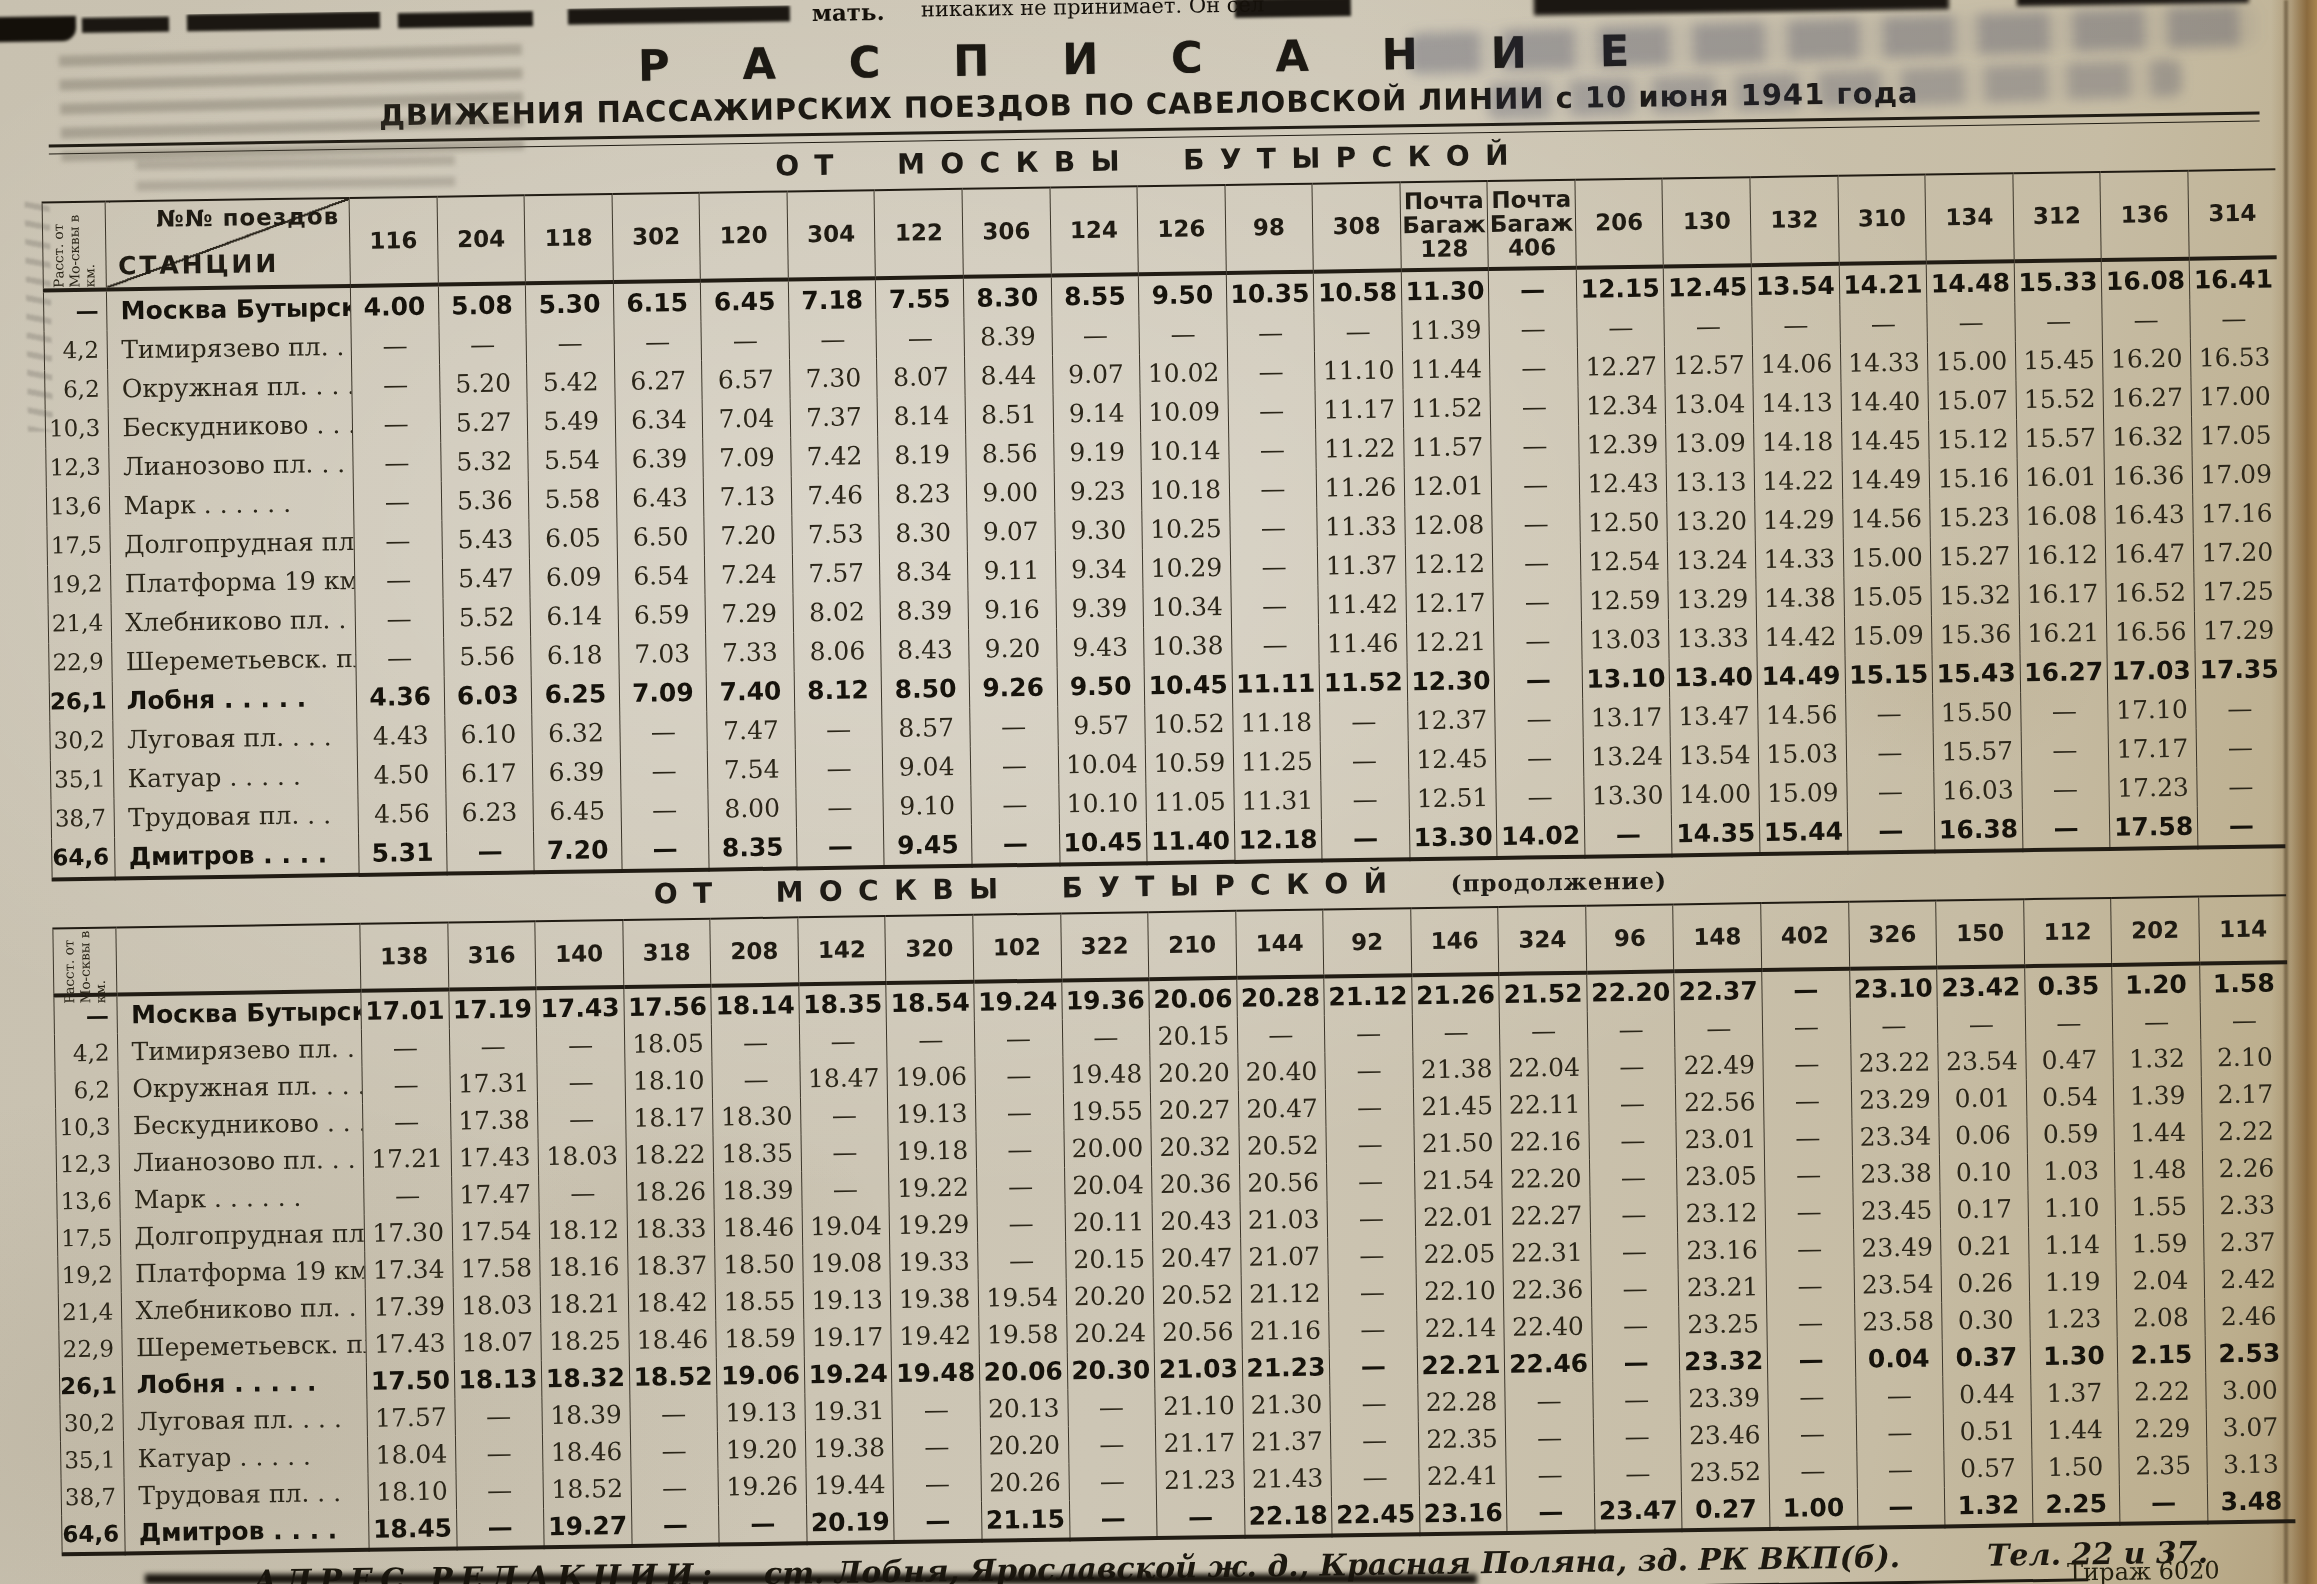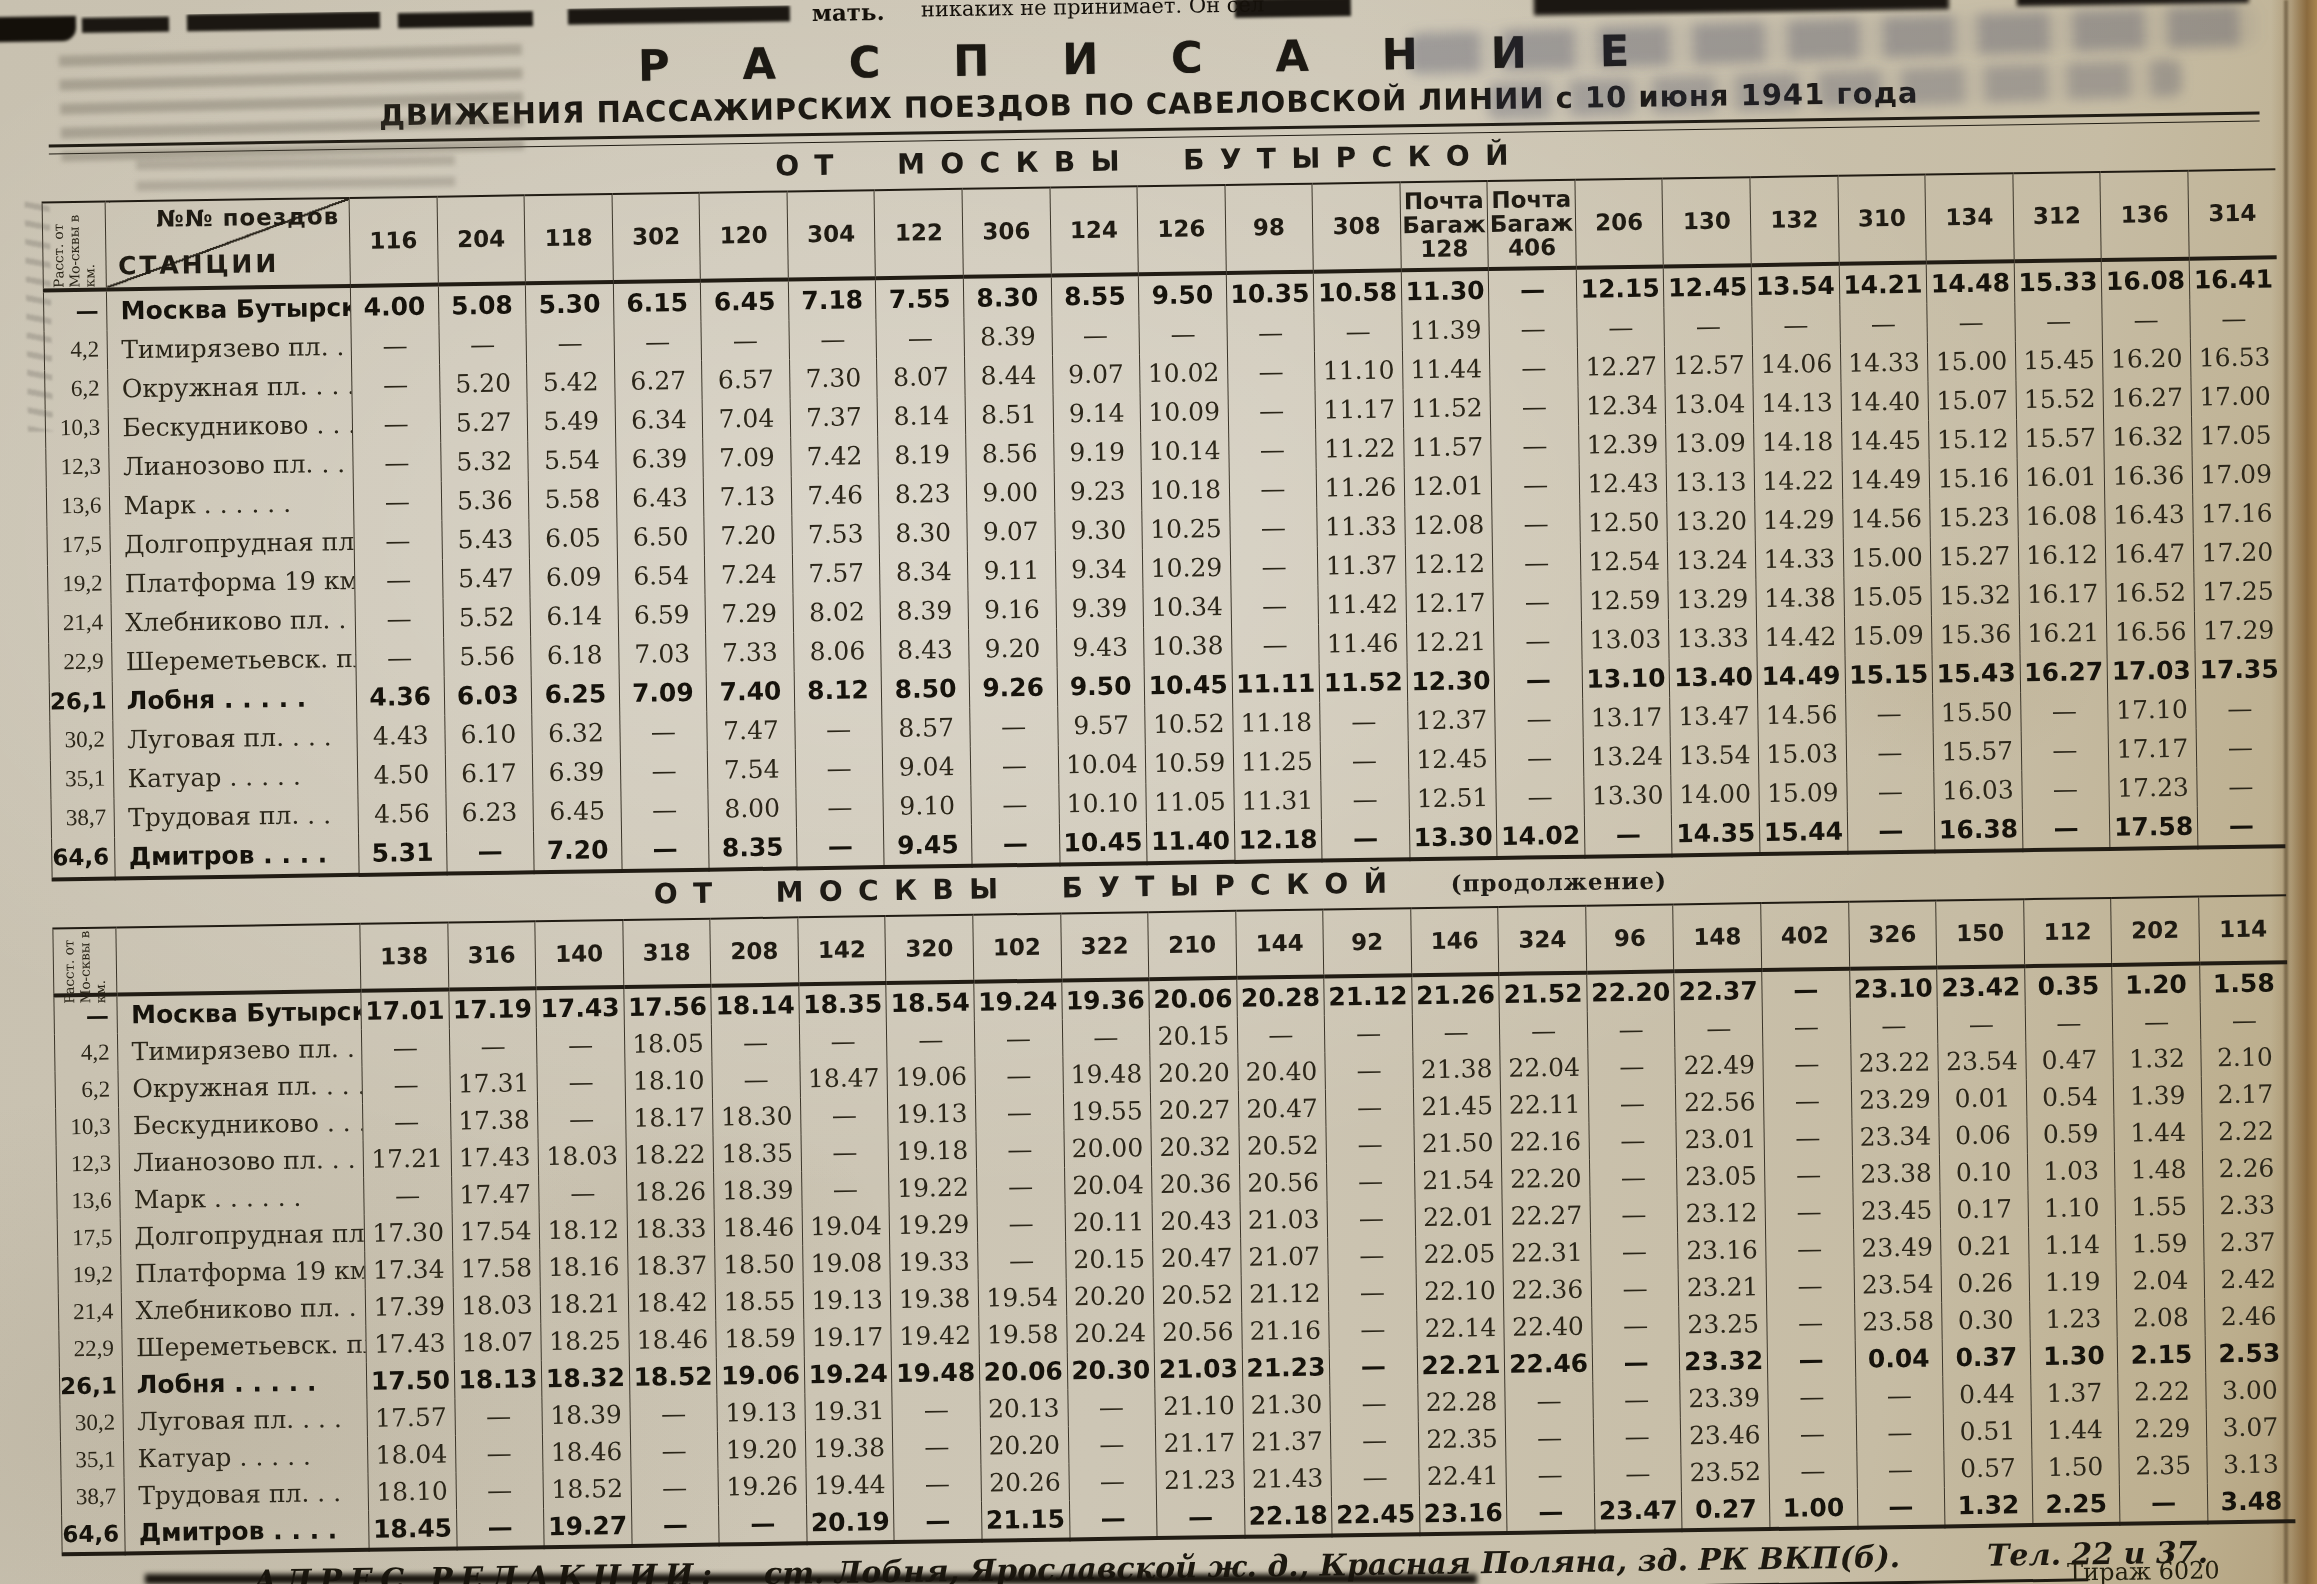--- a/index.html
+++ b/index.html
@@ -58,21 +58,21 @@
   .tt th,.tt td{border-left:1.9px solid #3a3428;padding:0;}
   .tt thead th{border-top:2.9px solid #211c14;border-bottom:4.8px solid #211c14;
     font-family:"DejaVu Sans", sans-serif;font-weight:bold;font-size:23px;color:#1f1b13;
     vertical-align:middle;text-align:center;line-height:1.05;}
   .tt tbody{border-bottom:4.8px solid #211c14;}
   .tt tbody td{font-size:25px;text-align:center;vertical-align:middle;color:#2b2619;}
   .tt1 tbody td{height:39px;}
   .tt2 tbody td{height:37px;}
   .tt1 thead th{height:85px;}
   .tt2 thead th{height:64px;}
-  .tt td.km{font-size:23px;text-align:right;padding-right:7.7px;font-family:Liberation Serif, serif;}
+  .tt td.km{font-size:23px;text-align:right;padding-right:7.7px;}
   .tt td.st{text-align:left;padding-left:13.5px;white-space:nowrap;overflow:hidden;}
   .tt tr.brow td{font-family:"DejaVu Sans", sans-serif;font-weight:bold;color:#16130c;}
   .tt th.kmh{width:62px;position:relative;}
   .tt th.diag{width:243px;position:relative;}
   .tt1 th.diag{background:linear-gradient(to bottom right, transparent 49.2%, #2a251c 49.2% 50.6%, transparent 50.6%);}
   .rot{position:absolute;left:50%;top:50%;transform:translate(-50%,-50%) rotate(-90deg);
     width:85px;font-family:"DejaVu Serif", serif;font-weight:normal;font-size:13.5px;line-height:1.15;
     text-align:left;letter-spacing:0;color:#2b2619;}
   .no-pz{position:absolute;top:5.8px;right:9.7px;font-size:23px;letter-spacing:1px;}
   .stz{position:absolute;bottom:7.7px;left:11.6px;font-size:25px;letter-spacing:2.9px;}

